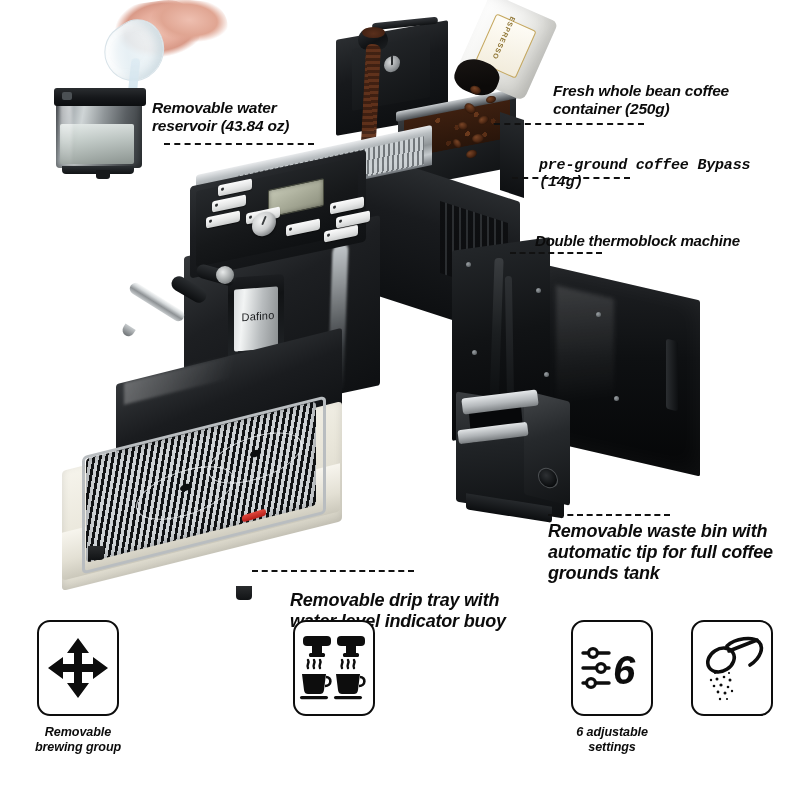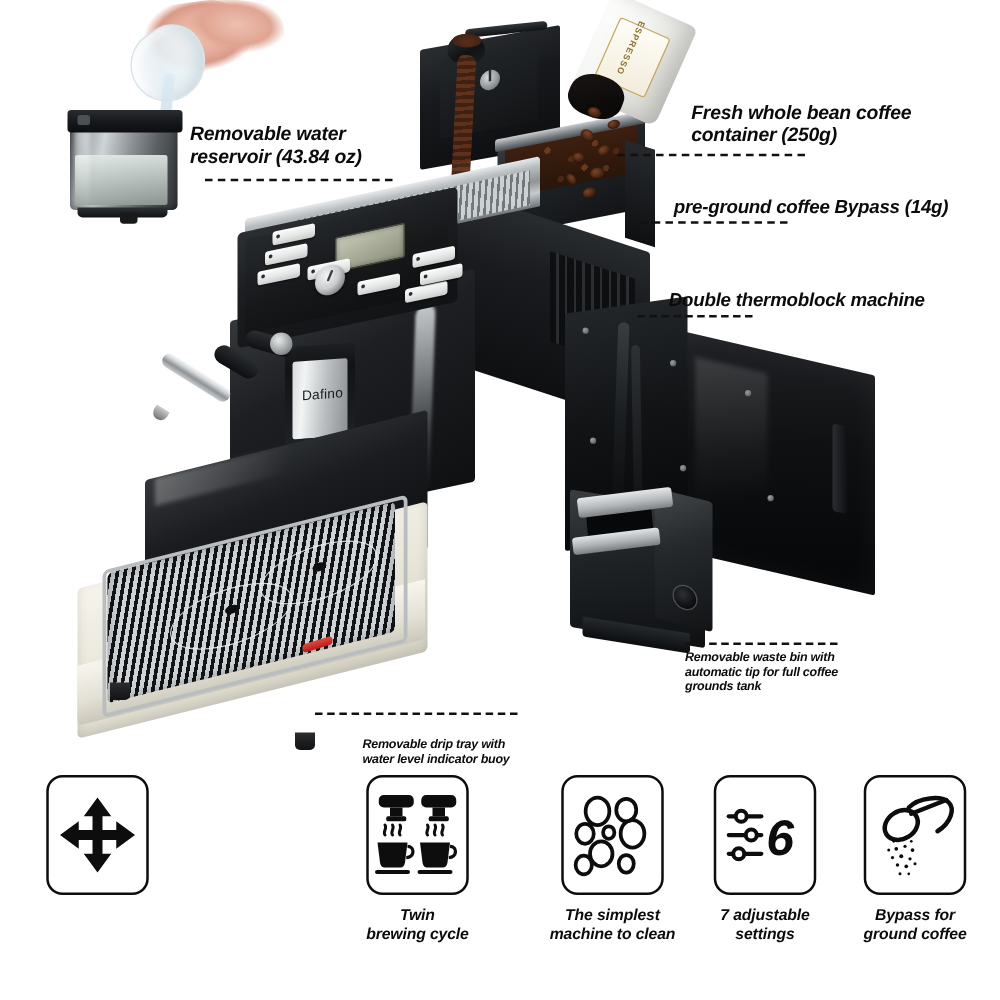--- a/index.html
+++ b/index.html
@@ -29,21 +29,21 @@
     font-family: "Liberation Sans", sans-serif;
     font-weight: bold;
     font-style: italic;
     color: #0b0b0b;
     line-height: 1.16;
     letter-spacing: -0.2px;
     white-space: pre-line;
   }
   .callout.sz-a { font-size: 15.5px; }
   .callout.sz-b { font-size: 15px; }
-  .callout.sz-c { font-size: 10px; }
+  .callout.sz-c { font-size: 18px; }
 
   .leader {
     position: absolute;
     height: 0;
     border-top: 2.5px dashed #111;
   }
 
   
   .ph { position: absolute; }
 
@@ -787,21 +787,21 @@
 
   <div>
     <div class="callout sz-a" style="left:152px; top:99px;">Removable water
 reservoir (43.84 oz)</div>
     <div class="leader" style="left:164px; top:143px; width:150px;"></div>
 
     <div class="callout sz-a" style="left:553px; top:82px;">Fresh whole bean coffee
 container (250g)</div>
     <div class="leader" style="left:494px; top:123px; width:150px;"></div>
 
-    <div class="callout sz-b" style="left:539px; top:157px;">pre-ground coffee Bypass (14g)</div>
+    <div class="callout sz-b" style="left:539px; top:157px;font-family:Liberation Mono, monospace;">pre-ground coffee Bypass (14g)</div>
     <div class="leader" style="left:512px; top:177px; width:118px;"></div>
 
     <div class="callout sz-b" style="left:535px; top:232px;">Double thermoblock machine</div>
     <div class="leader" style="left:510px; top:252px; width:92px;"></div>
 
     <div class="leader" style="left:548px; top:514px; width:122px;"></div>
     <div class="callout sz-c" style="left:548px; top:521px;">Removable waste bin with
 automatic tip for full coffee
 grounds tank</div>
 
@@ -813,20 +813,22 @@
   <div id="features">
 
     <div class="feature" style="left:22px; top:0;">
       <div class="ficon">
         <svg width="78" height="92" viewBox="0 0 78 92">
           <g fill="#0d0d0d">
             <path d="M39 16 L50 31 L43 31 L43 42 L54 42 L54 35 L69 46 L54 57 L54 50 L43 50 L43 61 L50 61 L39 76 L28 61 L35 61 L35 50 L24 50 L24 57 L9 46 L24 35 L24 42 L35 42 L35 31 L28 31 Z"></path>
           </g>
         </svg>
       </div>
+      <div class="flabel">Removable
+brewing group</div>
     </div>
 
 
     <div class="feature" style="left:278px; top:0;">
       <div class="ficon">
         <svg width="78" height="92" viewBox="0 0 78 92">
           <g fill="#0d0d0d">
 
             <rect x="8" y="14" width="28" height="10" rx="4"></rect>
             <rect x="17" y="24" width="10" height="7"></rect>
@@ -842,60 +844,40 @@
             <path d="M7 52 L31 52 L29 68 C28.5 71 27 72 25 72 L13 72 C11 72 9.5 71 9 68 Z"></path>
             <path d="M31 55 C37 55 37 64 30 64" stroke="#0d0d0d" stroke-width="2.6" fill="none"></path>
             <rect x="5" y="74" width="28" height="3.2" rx="1.6"></rect>
 
             <path d="M41 52 L65 52 L63 68 C62.5 71 61 72 59 72 L47 72 C45 72 43.5 71 43 68 Z"></path>
             <path d="M65 55 C71 55 71 64 64 64" stroke="#0d0d0d" stroke-width="2.6" fill="none"></path>
             <rect x="39" y="74" width="28" height="3.2" rx="1.6"></rect>
           </g>
         </svg>
       </div>
-      <div class="flabel">Twin
-brewing cycle</div>
     </div>
 
-    <div class="feature" style="left:434px; top:0;">
-      <div class="ficon">
-        <svg width="78" height="92" viewBox="0 0 78 92">
-          <g fill="none" stroke="#0d0d0d" stroke-width="3">
-            <ellipse cx="27" cy="27" rx="9.5" ry="11"></ellipse>
-            <ellipse cx="50" cy="26" rx="8" ry="9"></ellipse>
-            <ellipse cx="17" cy="45" rx="7" ry="8"></ellipse>
-            <ellipse cx="36" cy="44" rx="4.5" ry="5"></ellipse>
-            <ellipse cx="55" cy="45" rx="9.5" ry="11"></ellipse>
-            <ellipse cx="30" cy="61" rx="9" ry="10"></ellipse>
-            <ellipse cx="16" cy="70" rx="6.5" ry="7.5"></ellipse>
-            <ellipse cx="50" cy="69" rx="6" ry="7"></ellipse>
-          </g>
-        </svg>
-      </div>
-      <div class="flabel">The simplest
-machine to clean</div>
-    </div>
 
     <div class="feature" style="left:556px; top:0;">
       <div class="ficon">
         <svg width="78" height="92" viewBox="0 0 78 92">
           <g stroke="#0d0d0d" stroke-width="3.4" stroke-linecap="round">
             <line x1="10" y1="31" x2="36" y2="31"></line>
             <line x1="10" y1="46" x2="36" y2="46"></line>
             <line x1="10" y1="61" x2="36" y2="61"></line>
           </g>
           <g fill="#ffffff" stroke="#0d0d0d" stroke-width="3.2">
             <circle cx="20" cy="31" r="4.4"></circle>
             <circle cx="28" cy="46" r="4.4"></circle>
             <circle cx="18" cy="61" r="4.4"></circle>
           </g>
           <text x="40" y="62" font-family="'Liberation Sans',sans-serif" font-size="40" font-weight="bold" font-style="italic" fill="#0d0d0d">6</text>
         </svg>
       </div>
-      <div class="flabel">7 adjustable
+      <div class="flabel">6 adjustable
 settings</div>
     </div>
 
     <div class="feature" style="left:676px; top:0;">
       <div class="ficon">
         <svg width="78" height="92" viewBox="0 0 78 92">
           <g fill="none" stroke="#0d0d0d" stroke-width="3.6" stroke-linecap="round" stroke-linejoin="round">
             <path d="M34 24 C42 16 60 14 66 20 C71 25 68 36 57 43"></path>
             <ellipse cx="28" cy="38" rx="14" ry="11" transform="rotate(-32 28 38)"></ellipse>
             <path d="M36 29 L64 18"></path>
@@ -912,17 +894,15 @@
             <circle cx="39" cy="69" r="1.2"></circle>
               <circle cx="18" cy="58" r="1.2"></circle>
             <circle cx="29" cy="49" r="1.3"></circle>
               <circle cx="22" cy="51" r="1.1"></circle>
             <circle cx="36" cy="51" r="1.1"></circle>
               <circle cx="27" cy="77" r="1.2"></circle>
             <circle cx="34" cy="77" r="1.1"></circle>
           </g>
         </svg>
       </div>
-      <div class="flabel">Bypass for
-ground coffee</div>
     </div>
   </div>
 </div>
 
 </body></html>

